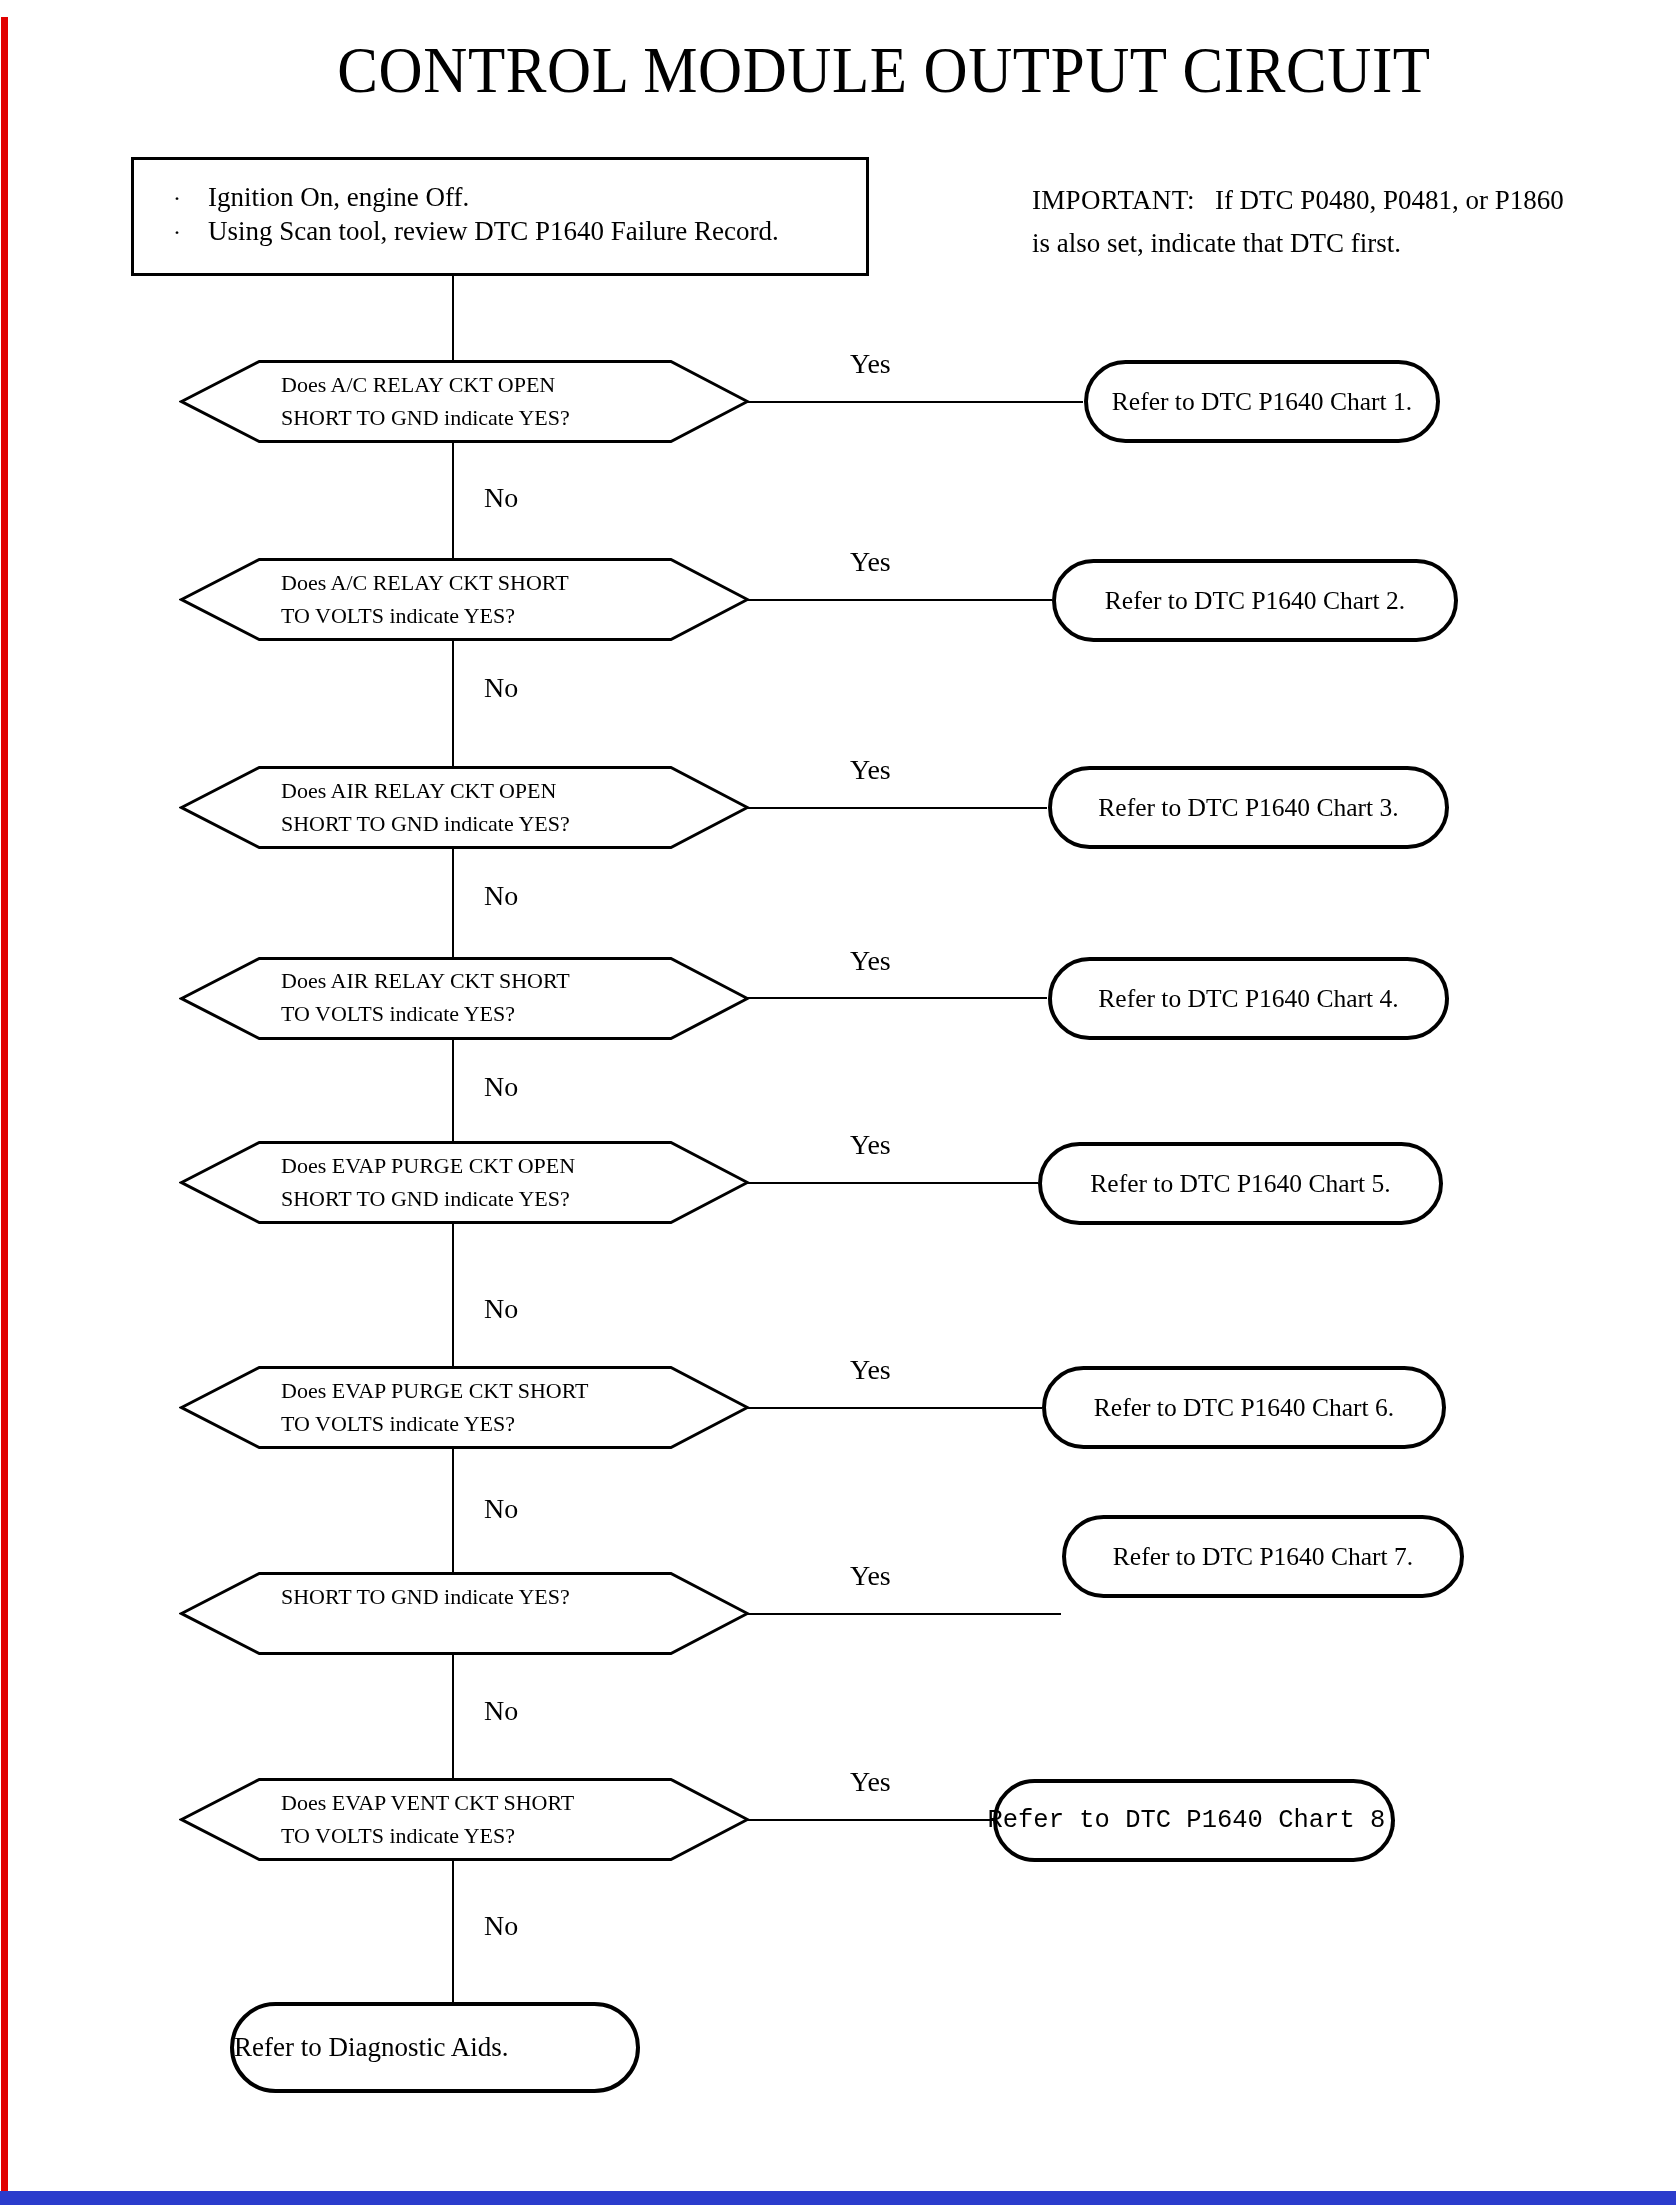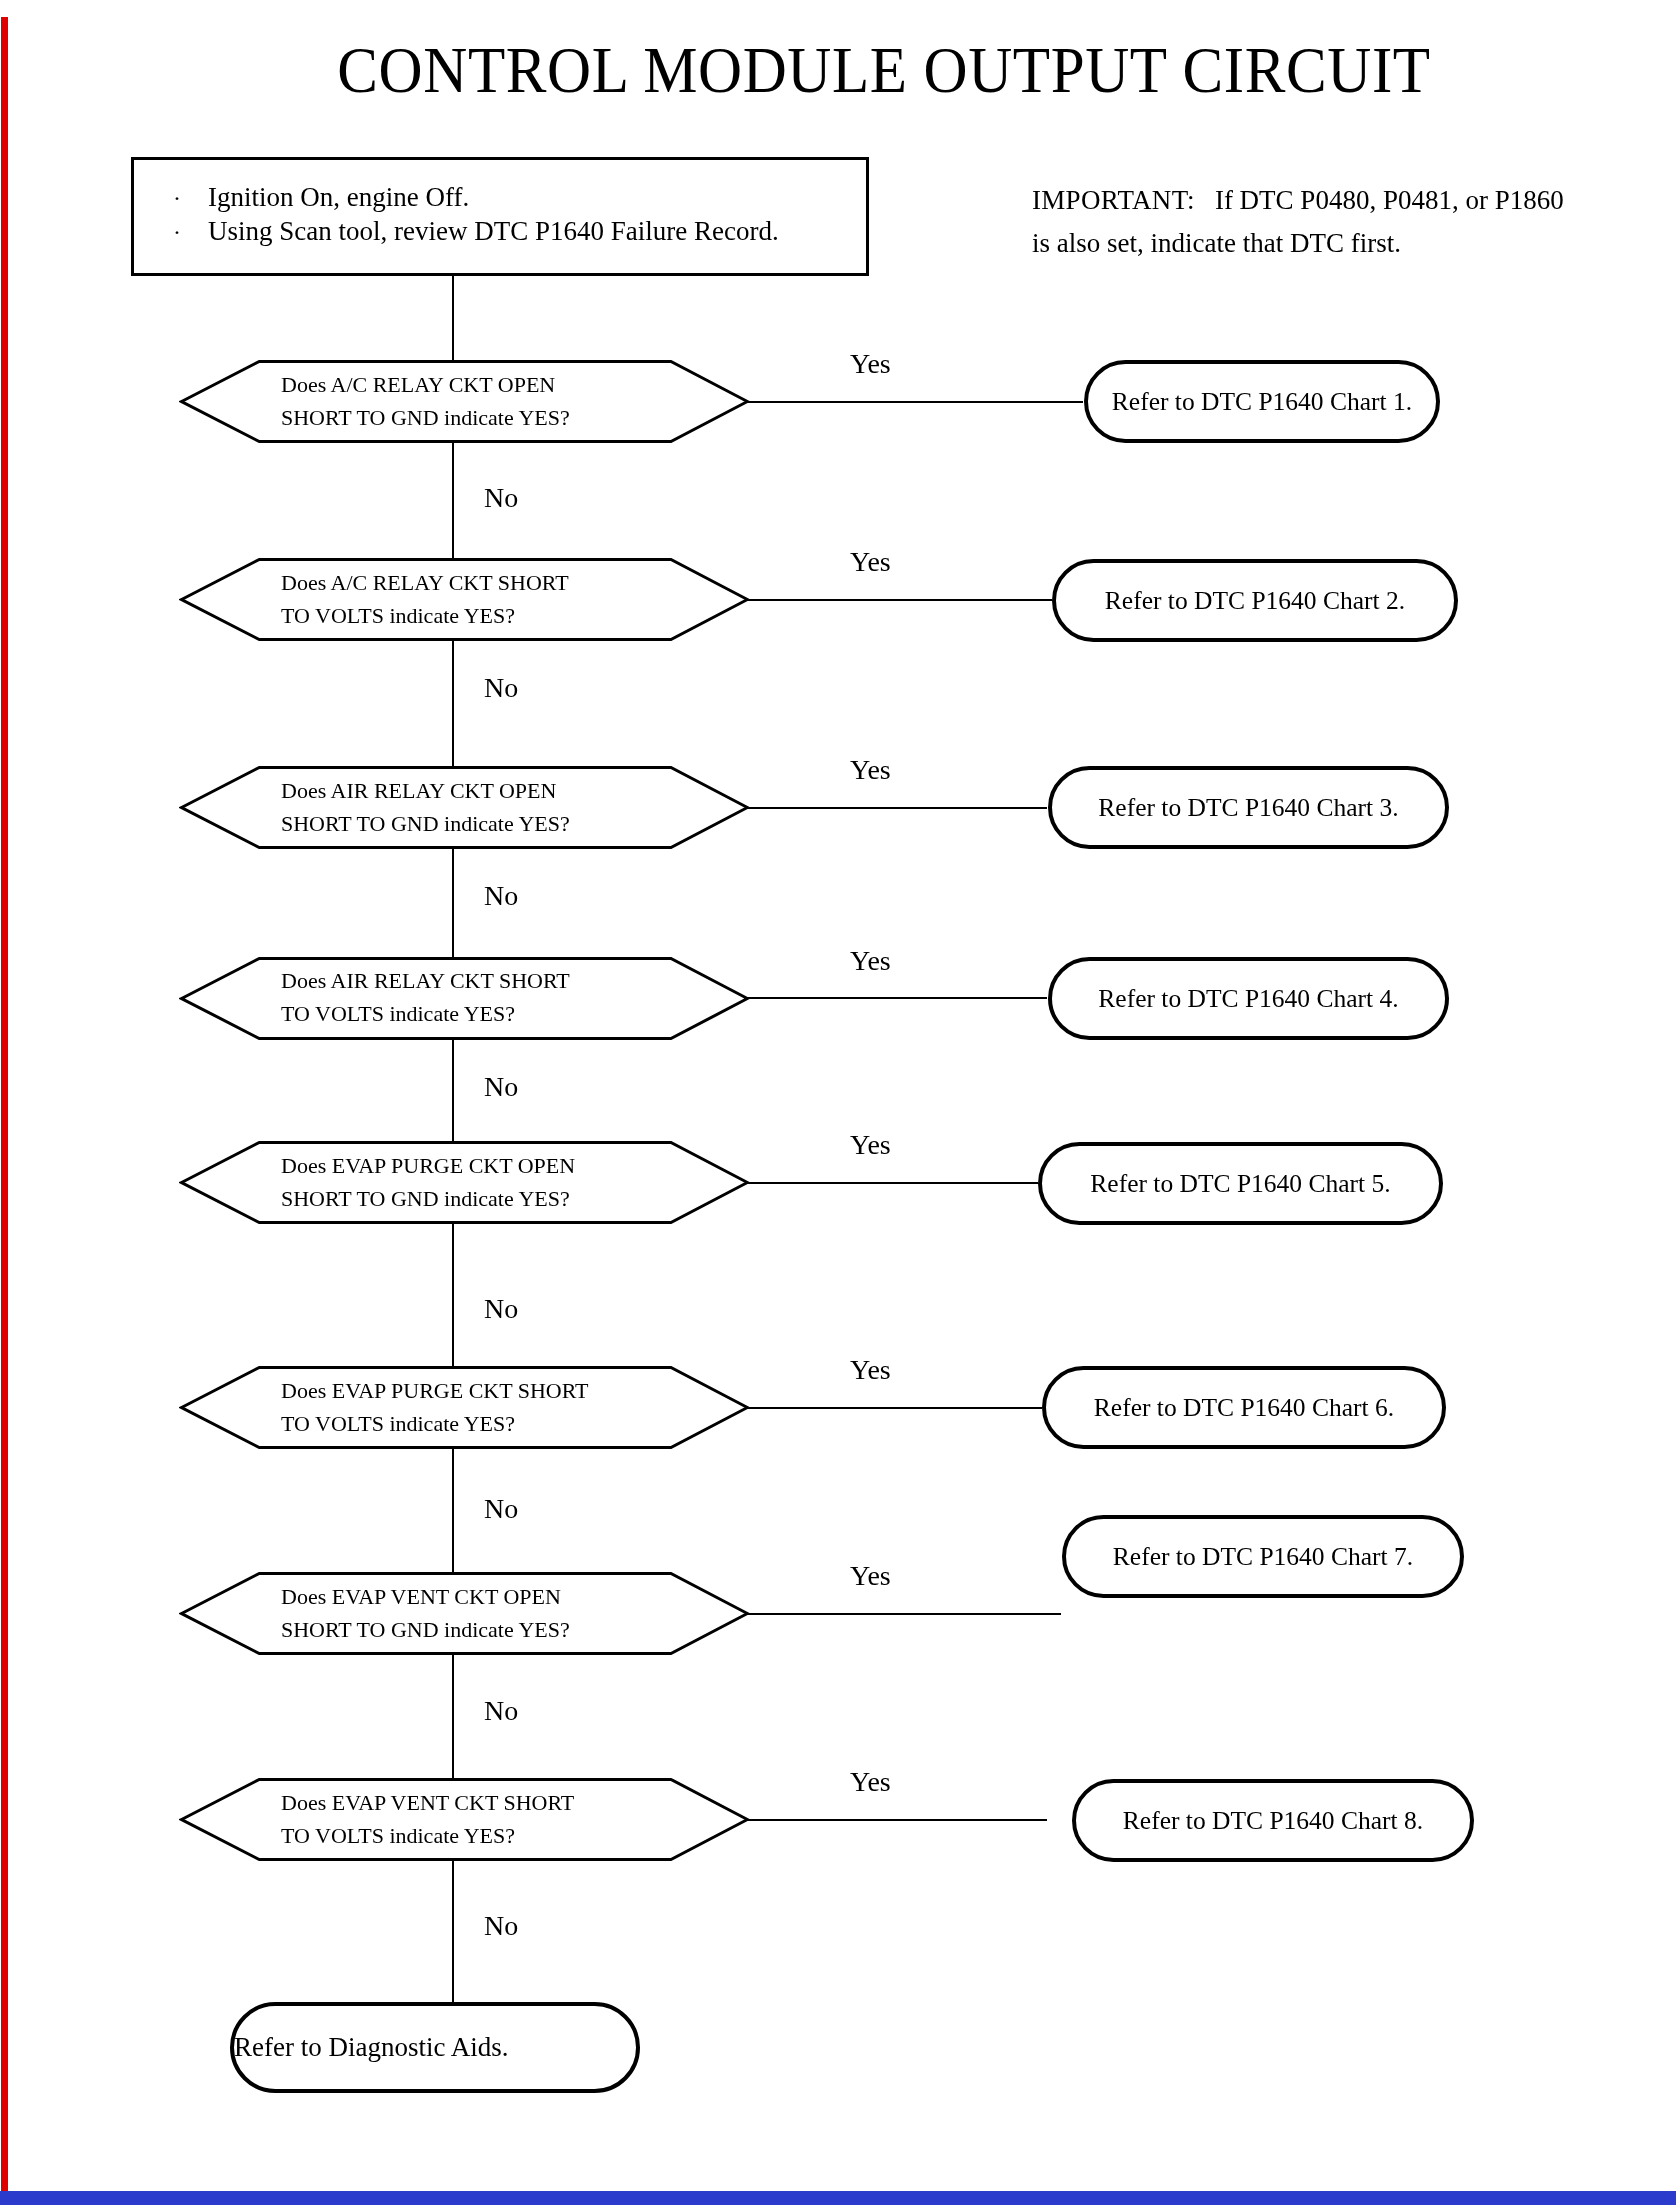--- a/index.html
+++ b/index.html
@@ -192,41 +192,40 @@
   <div class="abs yes-label" style="top: 1354px;">Yes</div>
   <div class="abs no-label" style="top: 1493px;">No</div>
   <div class="abs stadium" style="left: 1042px; top: 1366px; width: 404px;">
     <span class="stadium-text">Refer to DTC P1640 Chart 6.</span>
   </div>
 
   <svg class="abs hex-svg" viewBox="0 0 940 140" style="left: 179px; top: 1571px;">
     <polygon points="4,70 132,4 810,4 936,70 810,136 132,136" fill="#ffffff" stroke="#000000" stroke-width="5"></polygon>
   </svg>
   <div class="abs hex-text" style="top: 1580px;">
-    <div class="l1">Does EVAP VENT CKT OPEN</div>
     <div class="l2">SHORT TO GND indicate YES?</div>
   </div>
   <div class="abs yes-connector" style="left: 746px; top: 1613px; width: 315px;"></div>
   <div class="abs yes-label" style="top: 1560px;">Yes</div>
   <div class="abs no-label" style="top: 1695px;">No</div>
   <div class="abs stadium" style="left: 1062px; top: 1515px; width: 402px;">
     <span class="stadium-text">Refer to DTC P1640 Chart 7.</span>
   </div>
 
   <svg class="abs hex-svg" viewBox="0 0 940 140" style="left: 179px; top: 1777px;">
     <polygon points="4,70 132,4 810,4 936,70 810,136 132,136" fill="#ffffff" stroke="#000000" stroke-width="5"></polygon>
   </svg>
   <div class="abs hex-text" style="top: 1786px;">
     <div class="l1">Does EVAP VENT CKT SHORT</div>
     <div class="l2">TO VOLTS indicate YES?</div>
   </div>
   <div class="abs yes-connector" style="left: 746px; top: 1819px; width: 301px;"></div>
   <div class="abs yes-label" style="top: 1766px;">Yes</div>
   <div class="abs no-label" style="top: 1910px;">No</div>
-  <div class="abs stadium" style="left: 1072px; top: 1779px; width: 402px;">
+  <div class="abs stadium" style="left: 993px; top: 1779px; width: 402px; font-family: Liberation Mono, monospace;">
     <span class="stadium-text">Refer to DTC P1640 Chart 8.</span>
   </div>
 </div>
 
 <div class="abs final-stadium">
   <span class="final-text">Refer to Diagnostic Aids.</span>
 </div>
 
 <div class="abs left-edge"></div>
 <div class="abs bottom-edge"></div>

